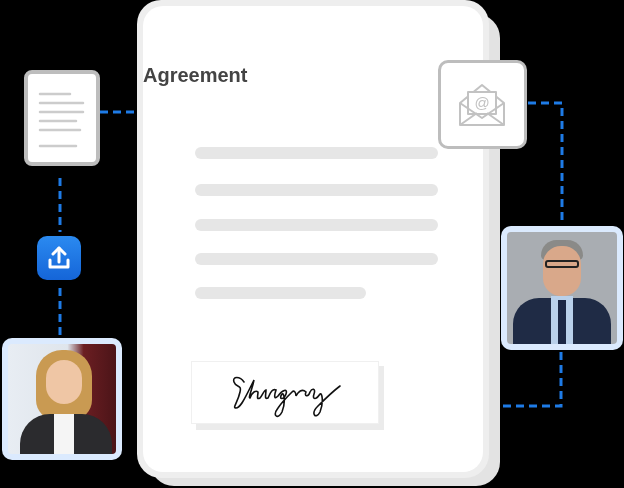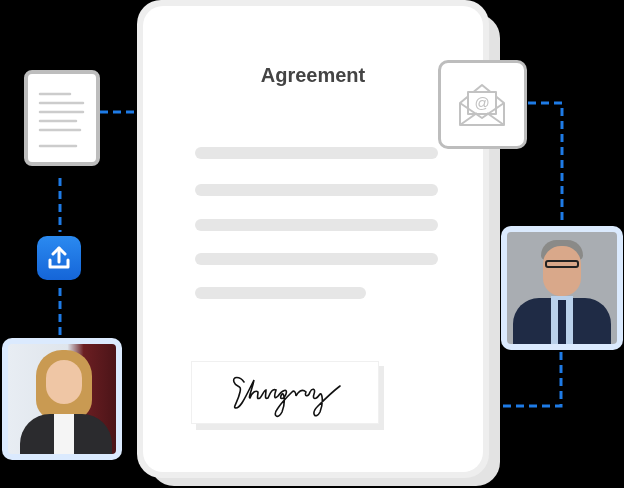--- a/index.html
+++ b/index.html
@@ -16,21 +16,21 @@
     }
     .doc-front {
       left: 137px; top: 0px; width: 352px; height: 478px;
       background: #eeeeee; border-radius: 24px;
     }
     .doc-inner {
       left: 143px; top: 6px; width: 340px; height: 466px;
       background: #ffffff; border-radius: 20px;
     }
     .doc-title {
-      left: 143px; top: 64px; width: 340px; text-align: center;
+      left: 143px; top: 64px; width: 340px; text-align: left;
       font-size: 20px; font-weight: bold; color: #444444;
     }
     .line {
       height: 12px; background: #e6e6e6; border-radius: 6px; left: 195px;
     }
     .sig-shadow {
       left: 196px; top: 366px; width: 188px; height: 64px; background: #ebebeb;
     }
     .sig-box {
       left: 191px; top: 361px; width: 188px; height: 63px; background: #ffffff;

